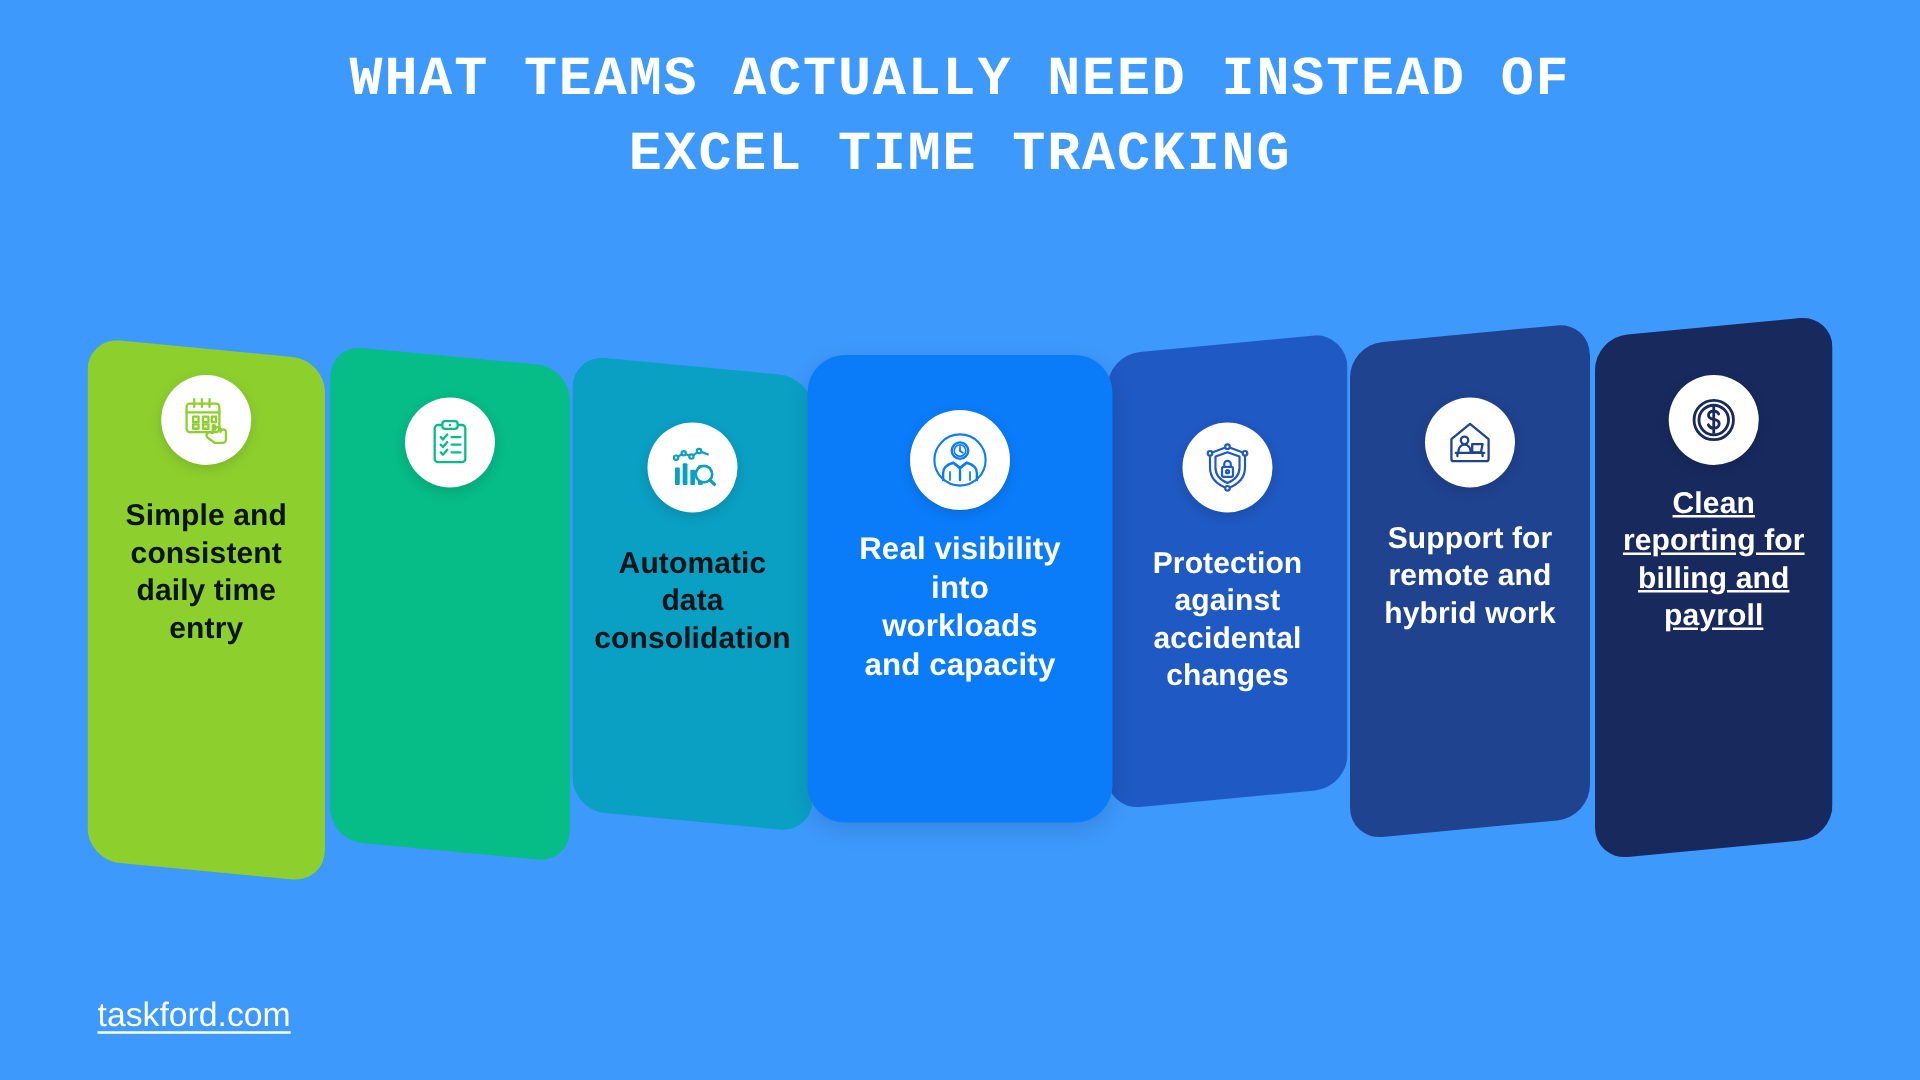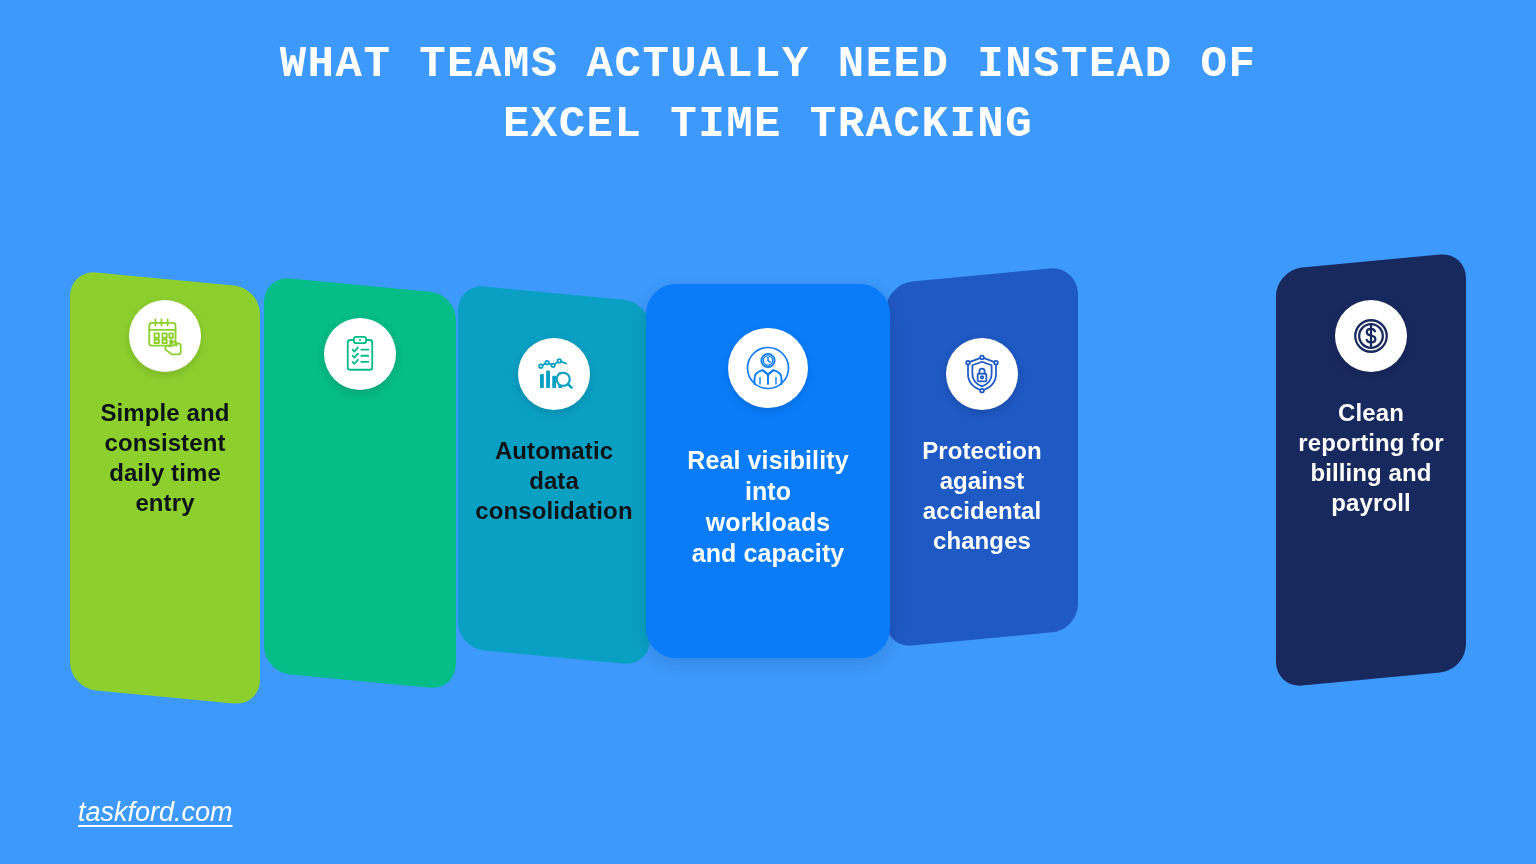--- a/index.html
+++ b/index.html
@@ -82,21 +82,20 @@
   .card-label.big { font-size:25px; line-height:31px; }
 
   
   .footer {
     position:absolute;
     left:78px; bottom:36px;
   }
   .footer-link {
     color:#ffffff;
     font-family:"Liberation Sans", sans-serif;
-    font-style:italic;
     font-weight:normal;
     font-size:27px;
     text-decoration:underline;
     text-underline-offset:4px;
   }
 </style>
 </head>
 <body>
 
 <div id="stage">
@@ -143,21 +142,21 @@
         <div class="icon-badge">
           <span>
             <svg width="42" height="42" viewBox="0 0 48 48" fill="none" stroke="#18295e" stroke-width="2.6" stroke-linecap="round" stroke-linejoin="round">
               <circle cx="24" cy="24" r="18"></circle>
               <circle cx="24" cy="24" r="13.5"></circle>
               <path d="M28.5 18.5 a4.5 4.5 0 0 0 -4.5 -2.6 c-3 0 -4.8 1.6 -4.8 3.8 c0 2.3 1.9 3.3 4.8 3.8 c2.9 0.5 5 1.4 5 3.9 c0 2.3 -2 4 -5 4 a5 5 0 0 1 -4.9 -3"></path>
               <line x1="24" y1="12.5" x2="24" y2="35.5"></line>
             </svg>
           </span>
         </div>
-        <div class="card-label" style="color:#ffffff; margin-top:26px;">Clean
+        <div class="card-label" style="color:#ffffff; margin-top:16px;text-decoration:underline;">Clean
 reporting for
 billing and
 payroll</div>
       </div>
     </div>
 
     <div class="card" style="left:264px; top:258px; width:192px; height:432px;">
       <svg class="card-shape" viewBox="0 0 192 432" preserveAspectRatio="none">
         <path d="M26 0 H166 a26 26 0 0 1 26 26 V370 a26 26 0 0 1 -26 26 H26 A26 26 0 0 1 0 370 V26 A26 26 0 0 1 26 0 Z" fill="#06bc87" transform="translate(0,18) skewY(5.4)"></path>
       </svg>
@@ -173,20 +172,42 @@
               <path d="M15.5 26 l2 2.2 l4 -4.6"></path>
                 <line x1="25.5" y1="26" x2="33.5" y2="26"></line>
               <path d="M15.5 33 l2 2.2 l4 -4.6"></path>
                 <line x1="25.5" y1="33" x2="33.5" y2="33"></line>
             </svg>
           </span>
         </div>
       </div>
     </div>
 
+    <div class="card" style="left:1080px; top:258px; width:192px; height:432px;">
+      <svg class="card-shape" viewBox="0 0 192 432" preserveAspectRatio="none">
+        <path d="M26 0 H166 a26 26 0 0 1 26 26 V370 a26 26 0 0 1 -26 26 H26 A26 26 0 0 1 0 370 V26 A26 26 0 0 1 26 0 Z" fill="#204390" transform="translate(0,18) skewY(-5.4)"></path>
+      </svg>
+      <div class="card-inner" style="padding-top:60px;">
+        <div class="icon-badge">
+          <span>
+            <svg width="42" height="42" viewBox="0 0 48 48" fill="none" stroke="#204390" stroke-width="2.1" stroke-linecap="round" stroke-linejoin="round">
+              <path d="M7 21 L24 7 L41 21 V39 a2 2 0 0 1 -2 2 H9 a2 2 0 0 1 -2 -2 Z"></path>
+              <circle cx="19" cy="22" r="3.4"></circle>
+              <path d="M13.5 33 v-1.5 a5.5 5.5 0 0 1 5.5 -5.5 a5.5 5.5 0 0 1 5.5 5.5 V33"></path>
+              <path d="M26 25.5 h9.5 l-1.5 7.5 H26 Z"></path>
+              <line x1="11" y1="33.5" x2="37" y2="33.5"></line>
+              <path d="M12.5 33.5 v3 M35.5 33.5 v3"></path>
+            </svg>
+          </span>
+        </div>
+        <div class="card-label" style="color:#ffffff; margin-top:26px;">Support for
+remote and
+hybrid work</div>
+      </div>
+    </div>
 
     <div class="card" style="left:886px; top:268px; width:192px; height:400px;">
       <svg class="card-shape" viewBox="0 0 192 400" preserveAspectRatio="none">
         <path d="M26 0 H166 a26 26 0 0 1 26 26 V338 a26 26 0 0 1 -26 26 H26 A26 26 0 0 1 0 338 V26 A26 26 0 0 1 26 0 Z" fill="#1f59c4" transform="translate(0,16) skewY(-5.4)"></path>
       </svg>
       <div class="card-inner" style="padding-top:70px;">
         <div class="icon-badge">
           <span>
             <svg width="42" height="42" viewBox="0 0 48 48" fill="none" stroke="#1f59c4" stroke-width="2" stroke-linecap="round" stroke-linejoin="round">
               <path d="M24 5 L40 11 V24 c0 9.5 -6.8 15.8 -16 19 c-9.2 -3.2 -16 -9.5 -16 -19 V11 Z"></path>
@@ -248,21 +269,21 @@
               <circle cx="24" cy="16.5" r="6.6"></circle>
               <circle cx="24" cy="16.5" r="4.6" stroke-width="1.3"></circle>
               <path d="M24 13.6 v3.1 l2.2 1.5" stroke-width="1.5"></path>
               <path d="M10.5 40 v-5.6 c0 -4.4 4.2 -7.1 8.2 -8.2 L24 30.4 l5.3 -4.2 c4 1.1 8.2 3.8 8.2 8.2 V40"></path>
               <path d="M18.7 26.2 L24 30.4 l5.3 -4.2"></path>
               <line x1="24" y1="30.4" x2="24" y2="40"></line>
               <path d="M16 33.5 v6.5 M32 33.5 v6.5" stroke-width="1.4"></path>
             </svg>
           </span>
         </div>
-        <div class="card-label big" style="color:#ffffff; margin-top:37px;">Real visibility
+        <div class="card-label big" style="color:#ffffff; margin-top:16px;">Real visibility
 into
 workloads
 and capacity</div>
       </div>
     </div>
 
   </div>
 
   <div class="footer">
     <a class="footer-link" href="#">taskford.com</a>

